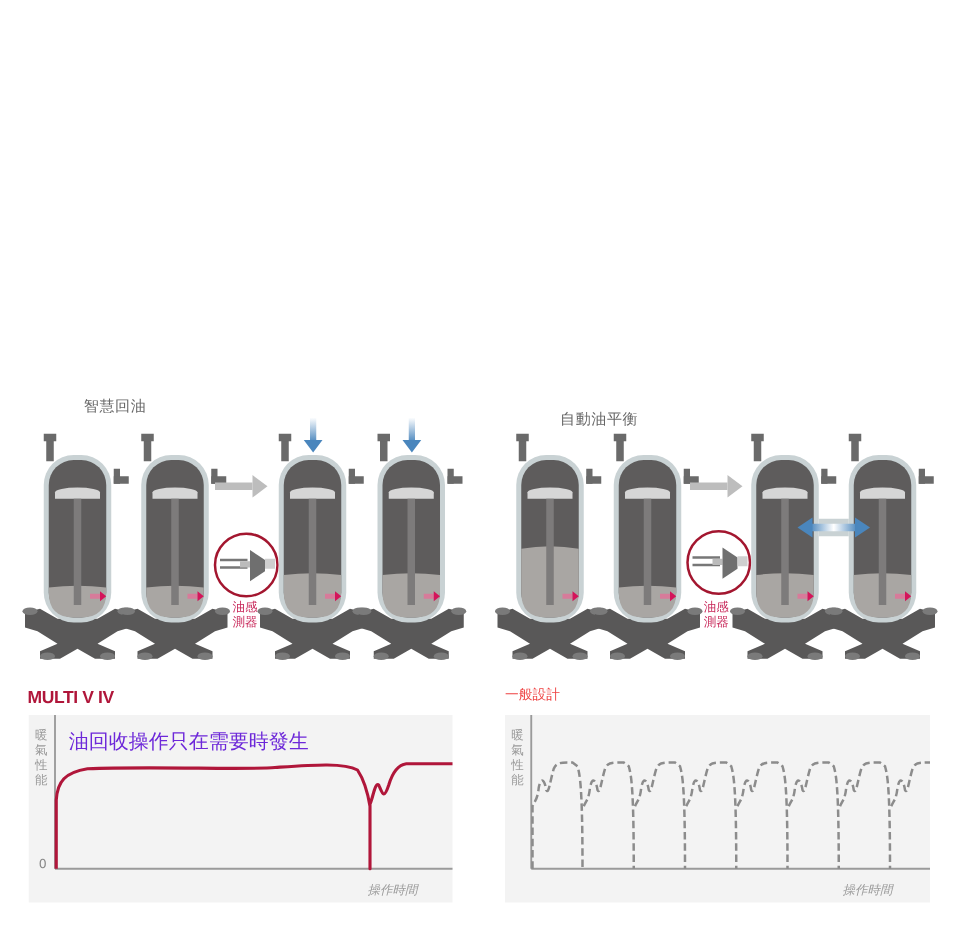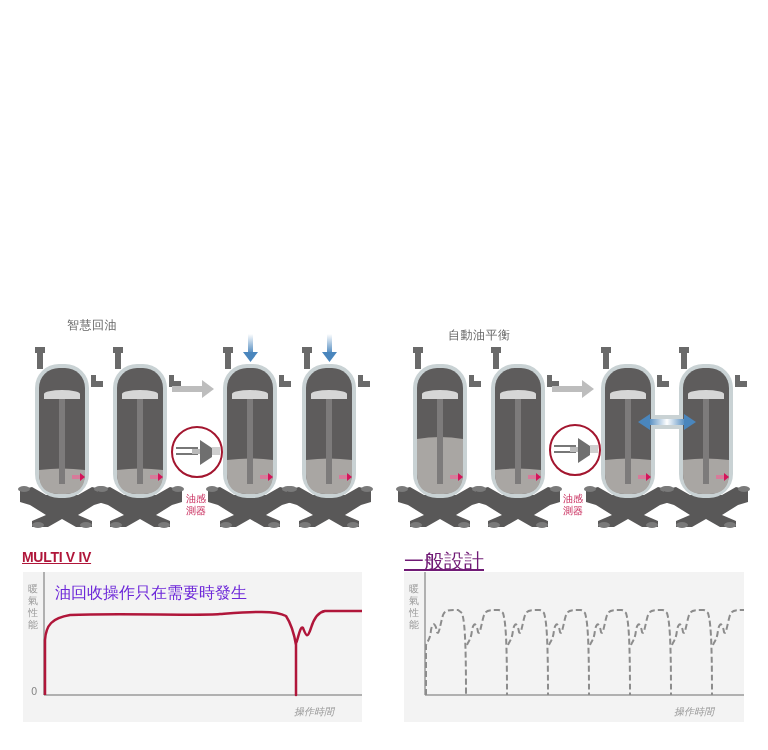--- a/index.html
+++ b/index.html
@@ -1,27 +1,27 @@
 <!DOCTYPE html>
 <html><head>
 <meta charset="utf-8">
 <style>
   html,body{margin:0;padding:0;background:#ffffff;}
   body{width:768px;height:750px;position:relative;overflow:hidden;font-family:"DejaVu Sans","Liberation Sans",sans-serif;}
   .section-title{position:absolute;font-size:12px;color:#666666;letter-spacing:0.5px;margin-left:44px;}
   .diagram{position:absolute;left:0;top:0;}
   .chart-title{position:absolute;font-size:14px;}
   .chart-title.brand{color:#b0163a;font-weight:bold;font-family:"Liberation Sans",sans-serif;letter-spacing:-0.3px;}
-  .chart-title.plain{color:#701a75;font-size:20px;text-decoration:underline;}
+  .chart-title.plain{color:#ef4444;font-size:11px;}
   .chart-box{position:absolute;background:#f3f3f3;}
   .ylabel{position:absolute;font-size:10px;color:#9a9a9a;width:12px;line-height:12px;}
   .xlabel{position:absolute;font-size:10px;color:#9a9a9a;font-style:italic;}
   .zero{position:absolute;font-size:10px;color:#888888;}
   .note{position:absolute;font-size:16px;color:#6d28d9;}
-  .sensor-label{position:absolute;font-size:10px;color:#c8285a;line-height:12px;text-align:center;margin-top:12px;}
+  .sensor-label{position:absolute;font-size:10px;color:#c8285a;line-height:12px;text-align:center;}
   svg{position:absolute;overflow:visible;}
 </style>
 </head>
 <body>
 
 <div class="section-title" style="left:23px;top:317px;">智慧回油</div>
 
 <div class="section-title" style="left:404px;top:327px;">自動油平衡</div>
 
 <svg class="diagram" width="768" height="540" viewBox="0 0 768 540">
@@ -200,21 +200,21 @@
 
 <div class="sensor-label" style="left:186px;top:481px;">
   <div>油感</div>
   <div>測器</div>
 </div>
 <div class="sensor-label" style="left:563px;top:481px;">
   <div>油感</div>
   <div>測器</div>
 </div>
 
-<div class="chart-title brand" style="left:22px;top:549px;text-decoration:underline;">MULTI V IV</div>
+<div class="chart-title brand" style="left:22px;top:549px;">MULTI V IV</div>
 <div class="chart-box" style="left:23px;top:572px;width:339px;height:150px;"></div>
 <div class="ylabel" style="left:28px;top:583px;">暖氣性能</div>
 <div class="zero" style="left:31px;top:686px;">0</div>
 <div class="note" style="left:55px;top:583px;">油回收操作只在需要時發生</div>
 <div class="xlabel" style="left:294px;top:705px;">操作時間</div>
 <svg width="768" height="750" style="left:0;top:0;">
   <line x1="44" y1="572" x2="44" y2="695" stroke="#9a9a9a" stroke-width="1.5"></line>
   <line x1="44" y1="695" x2="362" y2="695" stroke="#9a9a9a" stroke-width="1.5"></line>
   <path d="M45,695 L45,640 C46,625 52,618 70,615 C120,613 200,616 220,614 C250,612 275,610 286,616 C290,622 294,633 296,645 L296,695 L296,643 C298,640 300,625 303,628 C306,635 307,640 311,628 C314,618 318,612 325,611 L362,611" fill="none" stroke="#b0163a" stroke-width="2.5" stroke-linejoin="round"></path>
 </svg>

